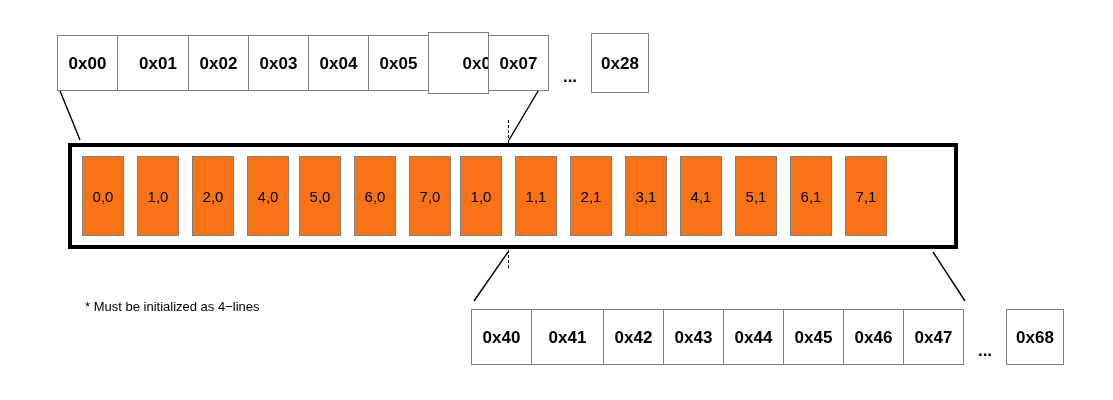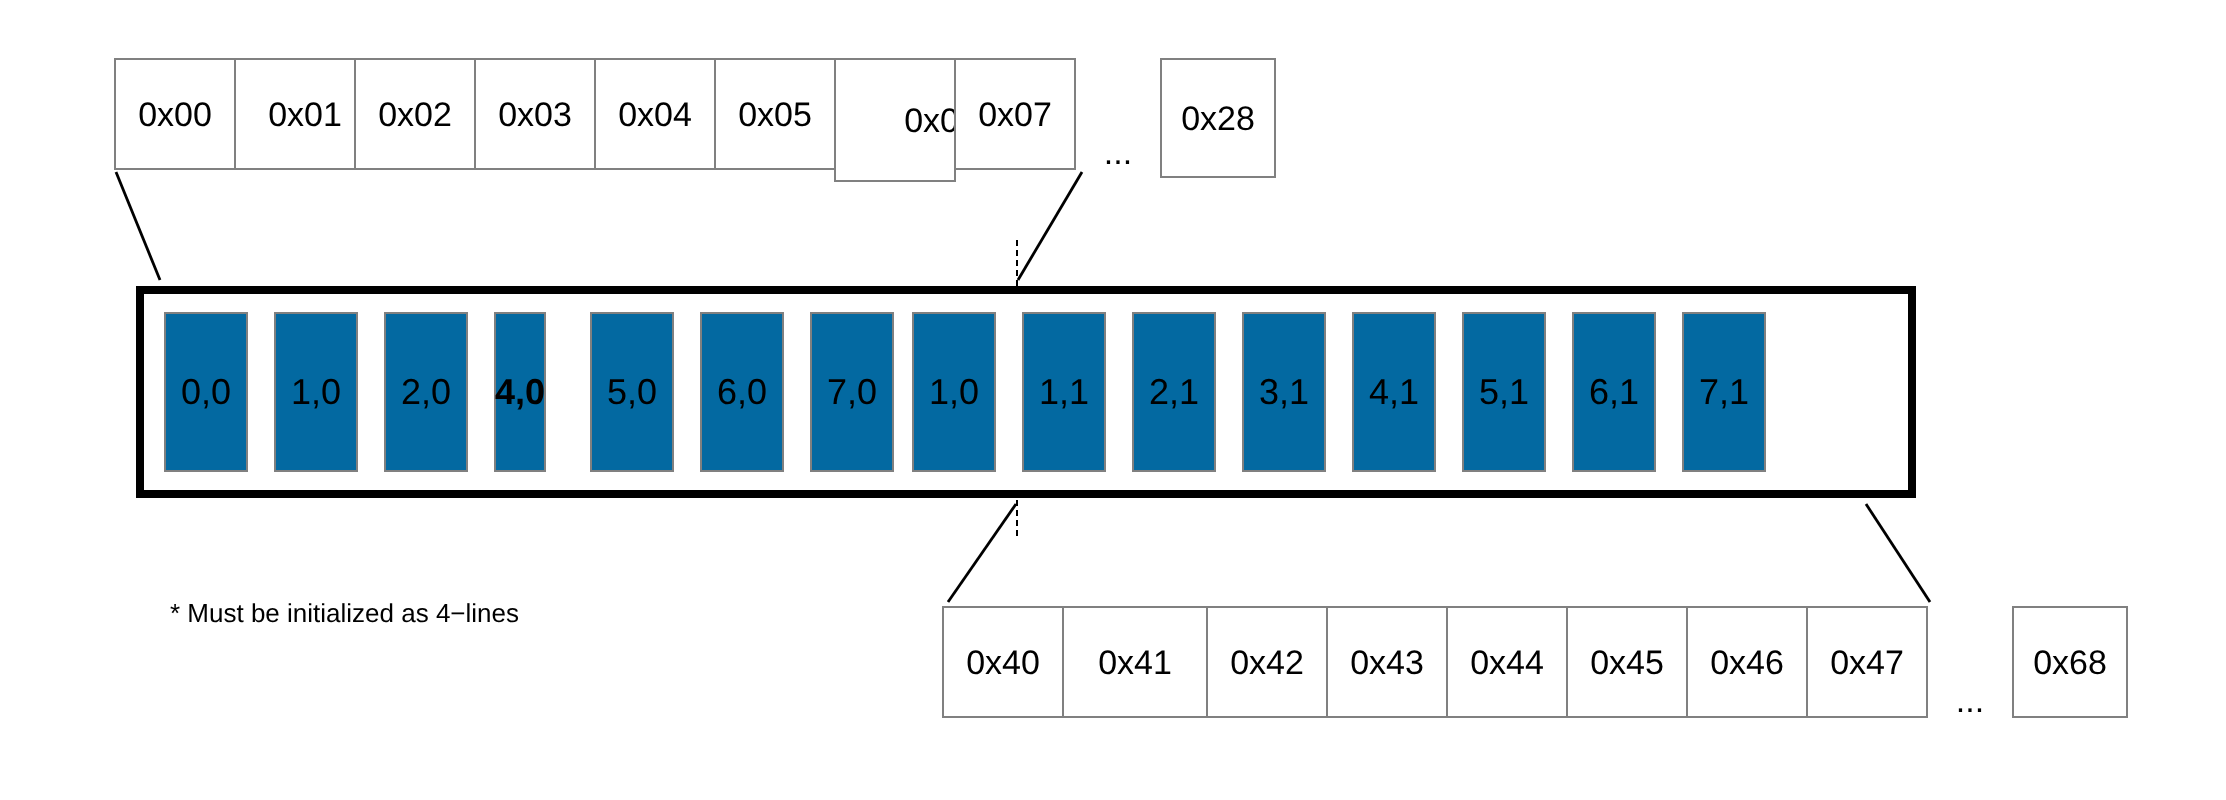--- a/index.html
+++ b/index.html
@@ -27,21 +27,22 @@
     top: 0;
     width: 1113px;
     height: 400px;
   }
   .svg-layer { pointer-events: none; }
 
   
   .addr-strip {
     position: absolute;
     display: flex;
-    align-items: flex-start;
+    align-items: center;
+    font-weight: bold;
   }
   .addr-cell {
     box-sizing: border-box;
     border: 1px solid #808080;
     background: #ffffff;
     display: flex;
     align-items: center;
     justify-content: center;
     font-size: 17px;
     line-height: 1;
@@ -75,25 +76,25 @@
     left: 0;
     top: 0;
     width: 100%;
     height: 100%;
     display: flex;
     align-items: center;
   }
   .word-cell {
     box-sizing: border-box;
     border: 1px solid #808080;
-    background: #0369a1;
+    background: #f97316;
     display: flex;
     align-items: center;
     justify-content: center;
-    font-size: 18px;
+    font-size: 15px;
     line-height: 1;
     color: #000000;
   }
 
   
   #half-divider {
     position: absolute;
     border-left: 1px dashed #000000;
     width: 0;
   }
@@ -116,38 +117,38 @@
     <line class="leader" x1="58" y1="86" x2="80" y2="140" stroke="#000000" stroke-width="1.4"></line>
     <line class="leader" x1="541" y1="86" x2="509" y2="140" stroke="#000000" stroke-width="1.4"></line>
     <line class="leader" x1="508" y1="252" x2="474" y2="301" stroke="#000000" stroke-width="1.4"></line>
     <line class="leader" x1="933" y1="252" x2="965" y2="301" stroke="#000000" stroke-width="1.4"></line>
   </svg>
 
   <div id="half-divider" style="left:508px; top:120px; height:148px;"></div>
 
   <div class="addr-strip" id="top-strip" style="left:57px; top:29px;">
     <div class="addr-cell" style="width:61px;height:56px;">0x00</div>
-    <div class="addr-cell" style="width:61px;height:56px;padding-left:10px;">0x01</div>
+    <div class="addr-cell" style="width:72px;height:56px;padding-left:10px;">0x01</div>
     <div class="addr-cell" style="width:61px;height:56px;">0x02</div>
     <div class="addr-cell" style="width:61px;height:56px;">0x03</div>
     <div class="addr-cell" style="width:61px;height:56px;">0x04</div>
     <div class="addr-cell" style="width:61px;height:56px;">0x05</div>
     <div class="addr-cell" style="width:61px;height:62px;padding-left:46px;">0x06</div>
     <div class="addr-cell" style="width:61px;height:56px;">0x07</div>
     <div class="addr-ellipsis" style="width:42px;height:56px;">...</div>
     <div class="addr-cell detached" style="width:58px;height:60px;">0x28</div>
   </div>
 
   <div id="cacheline-container" style="left:68px; top:143px; width:890px; height:106px;">
     <div id="cacheline-inner" style="padding:0 10px;">
 
       <div class="word-cell" style="width:42px;height:80px;margin-right:13px;">0,0</div>
       <div class="word-cell" style="width:42px;height:80px;margin-right:13px;">1,0</div>
       <div class="word-cell" style="width:42px;height:80px;margin-right:13px;">2,0</div>
-      <div class="word-cell" style="width:26px;height:80px;margin-right:22px;font-weight:bold;">4,0</div>
+      <div class="word-cell" style="width:42px;height:80px;margin-right:10px;">4,0</div>
       <div class="word-cell" style="width:42px;height:80px;margin-right:13px;">5,0</div>
       <div class="word-cell" style="width:42px;height:80px;margin-right:13px;">6,0</div>
       <div class="word-cell" style="width:42px;height:80px;margin-right:9px;">7,0</div>
 
       <div class="word-cell" style="width:42px;height:80px;margin-right:13px;">1,0</div>
       <div class="word-cell" style="width:42px;height:80px;margin-right:13px;">1,1</div>
       <div class="word-cell" style="width:42px;height:80px;margin-right:13px;">2,1</div>
       <div class="word-cell" style="width:42px;height:80px;margin-right:13px;">3,1</div>
       <div class="word-cell" style="width:42px;height:80px;margin-right:13px;">4,1</div>
       <div class="word-cell" style="width:42px;height:80px;margin-right:13px;">5,1</div>

